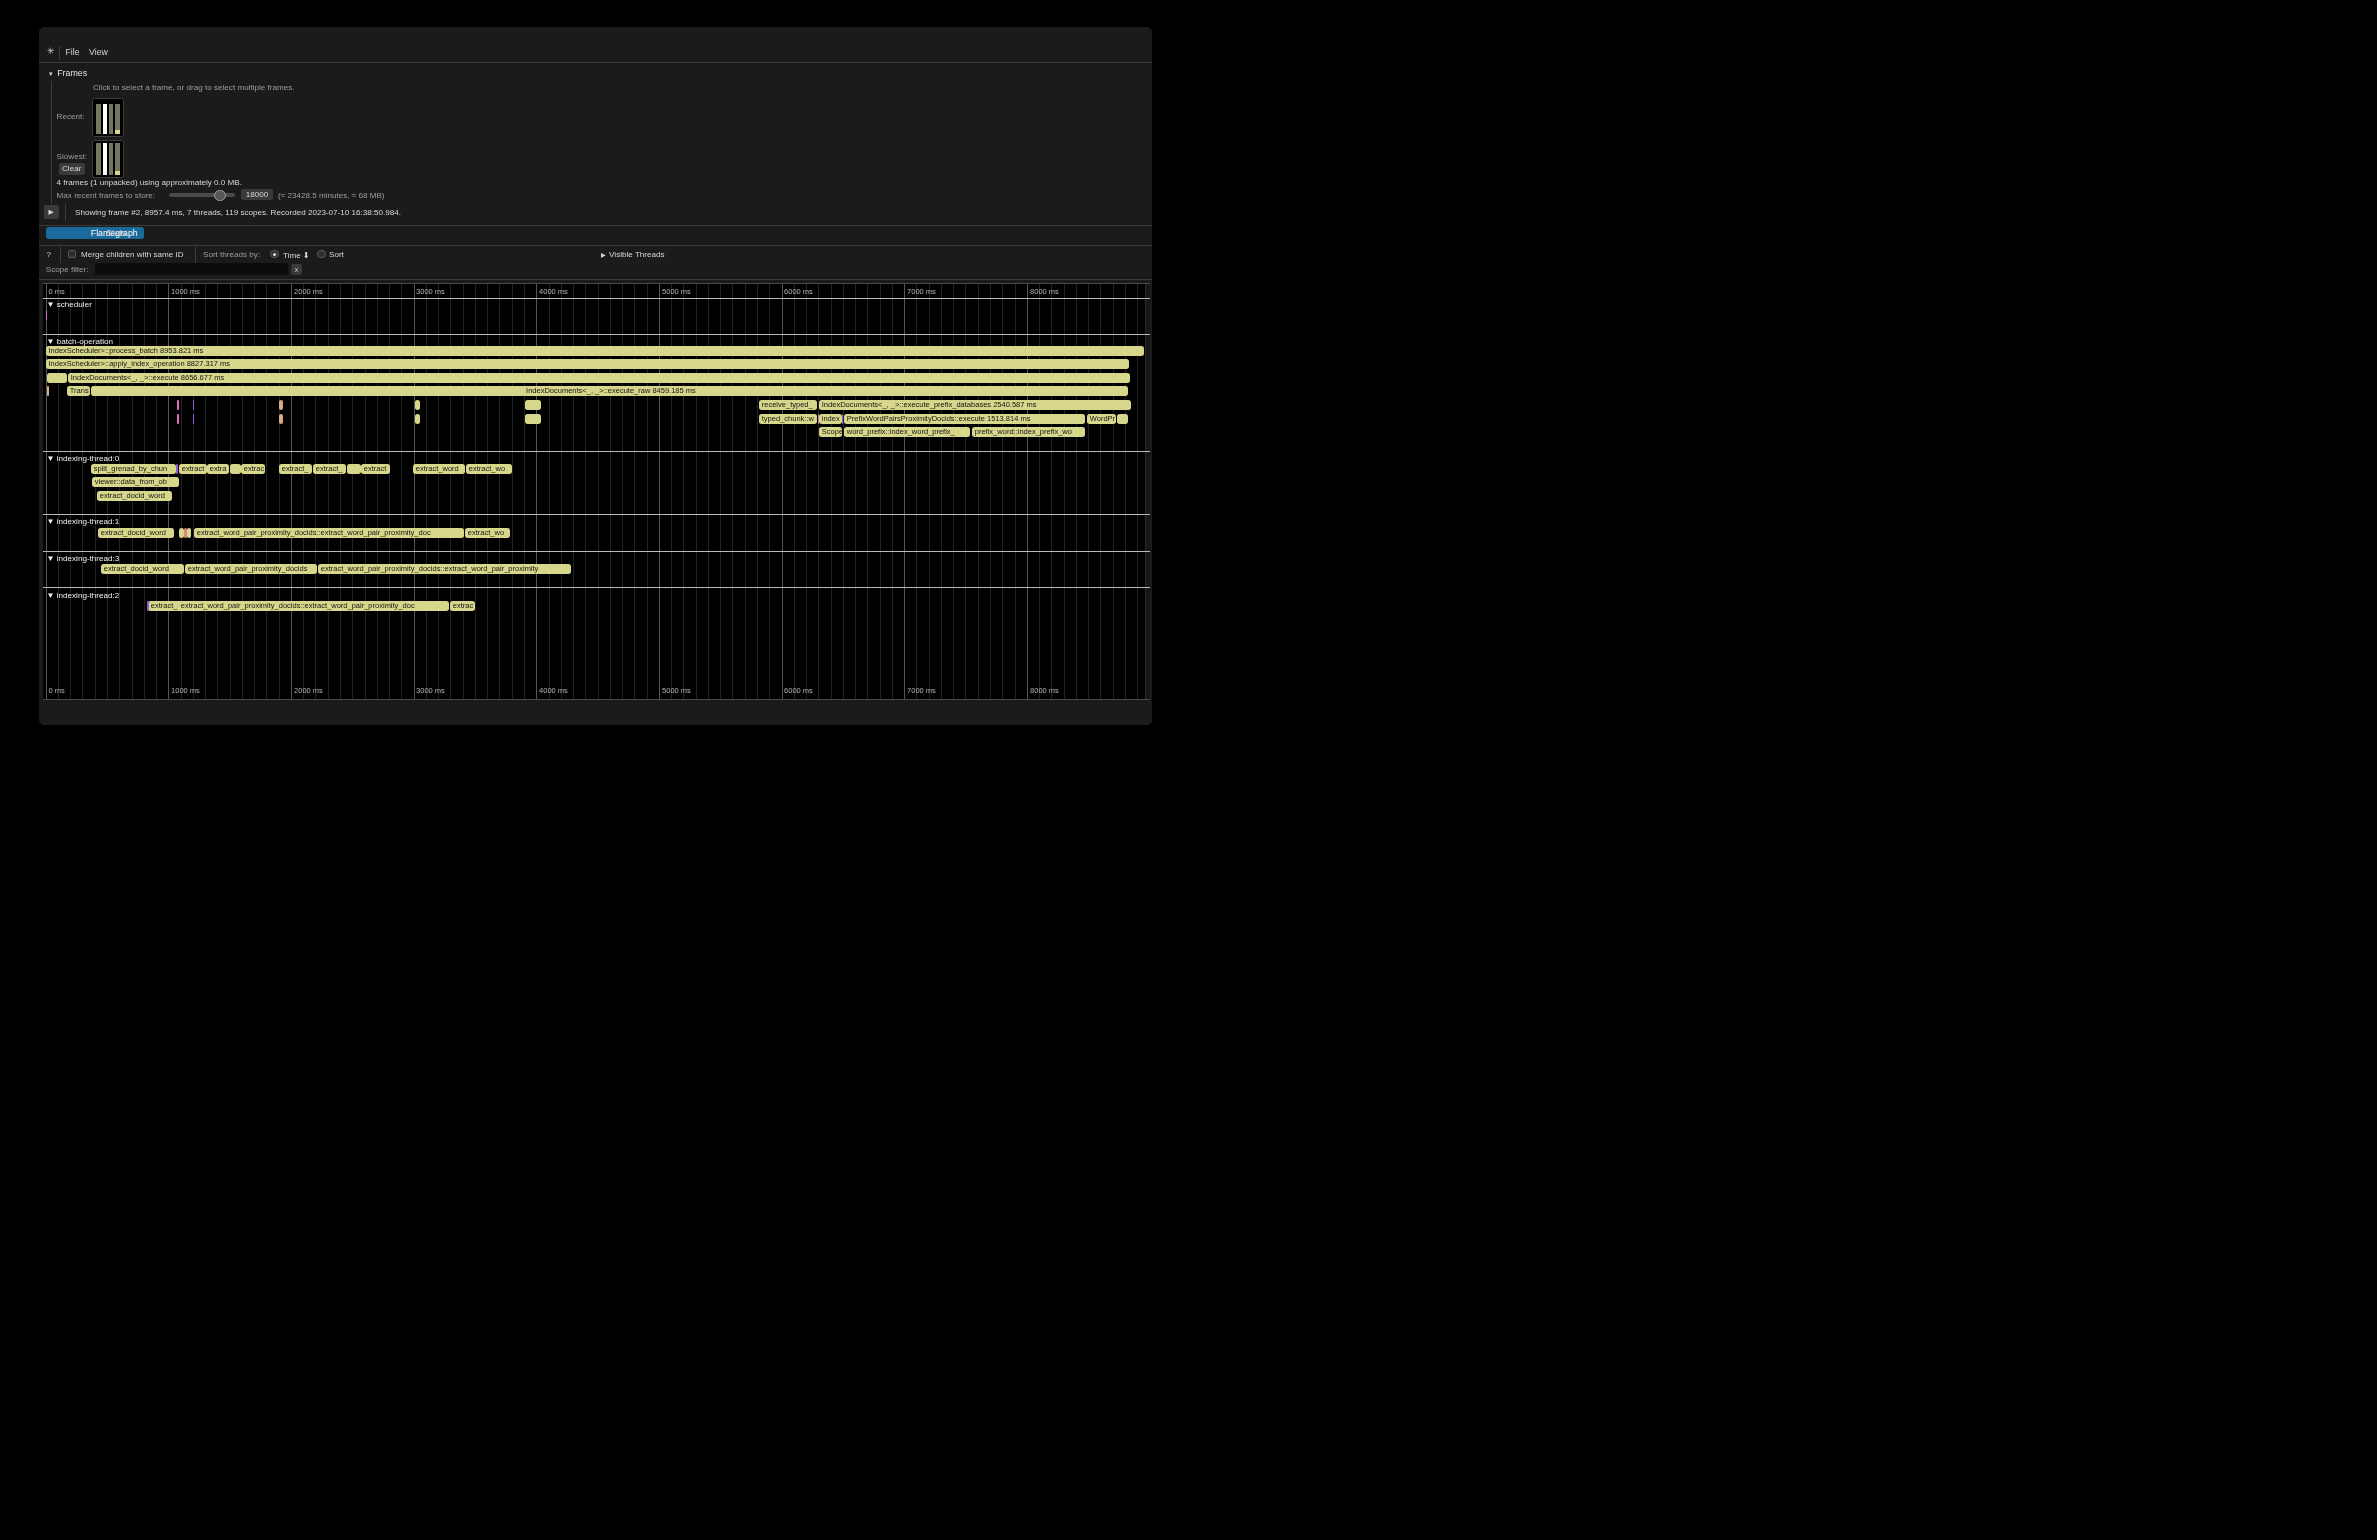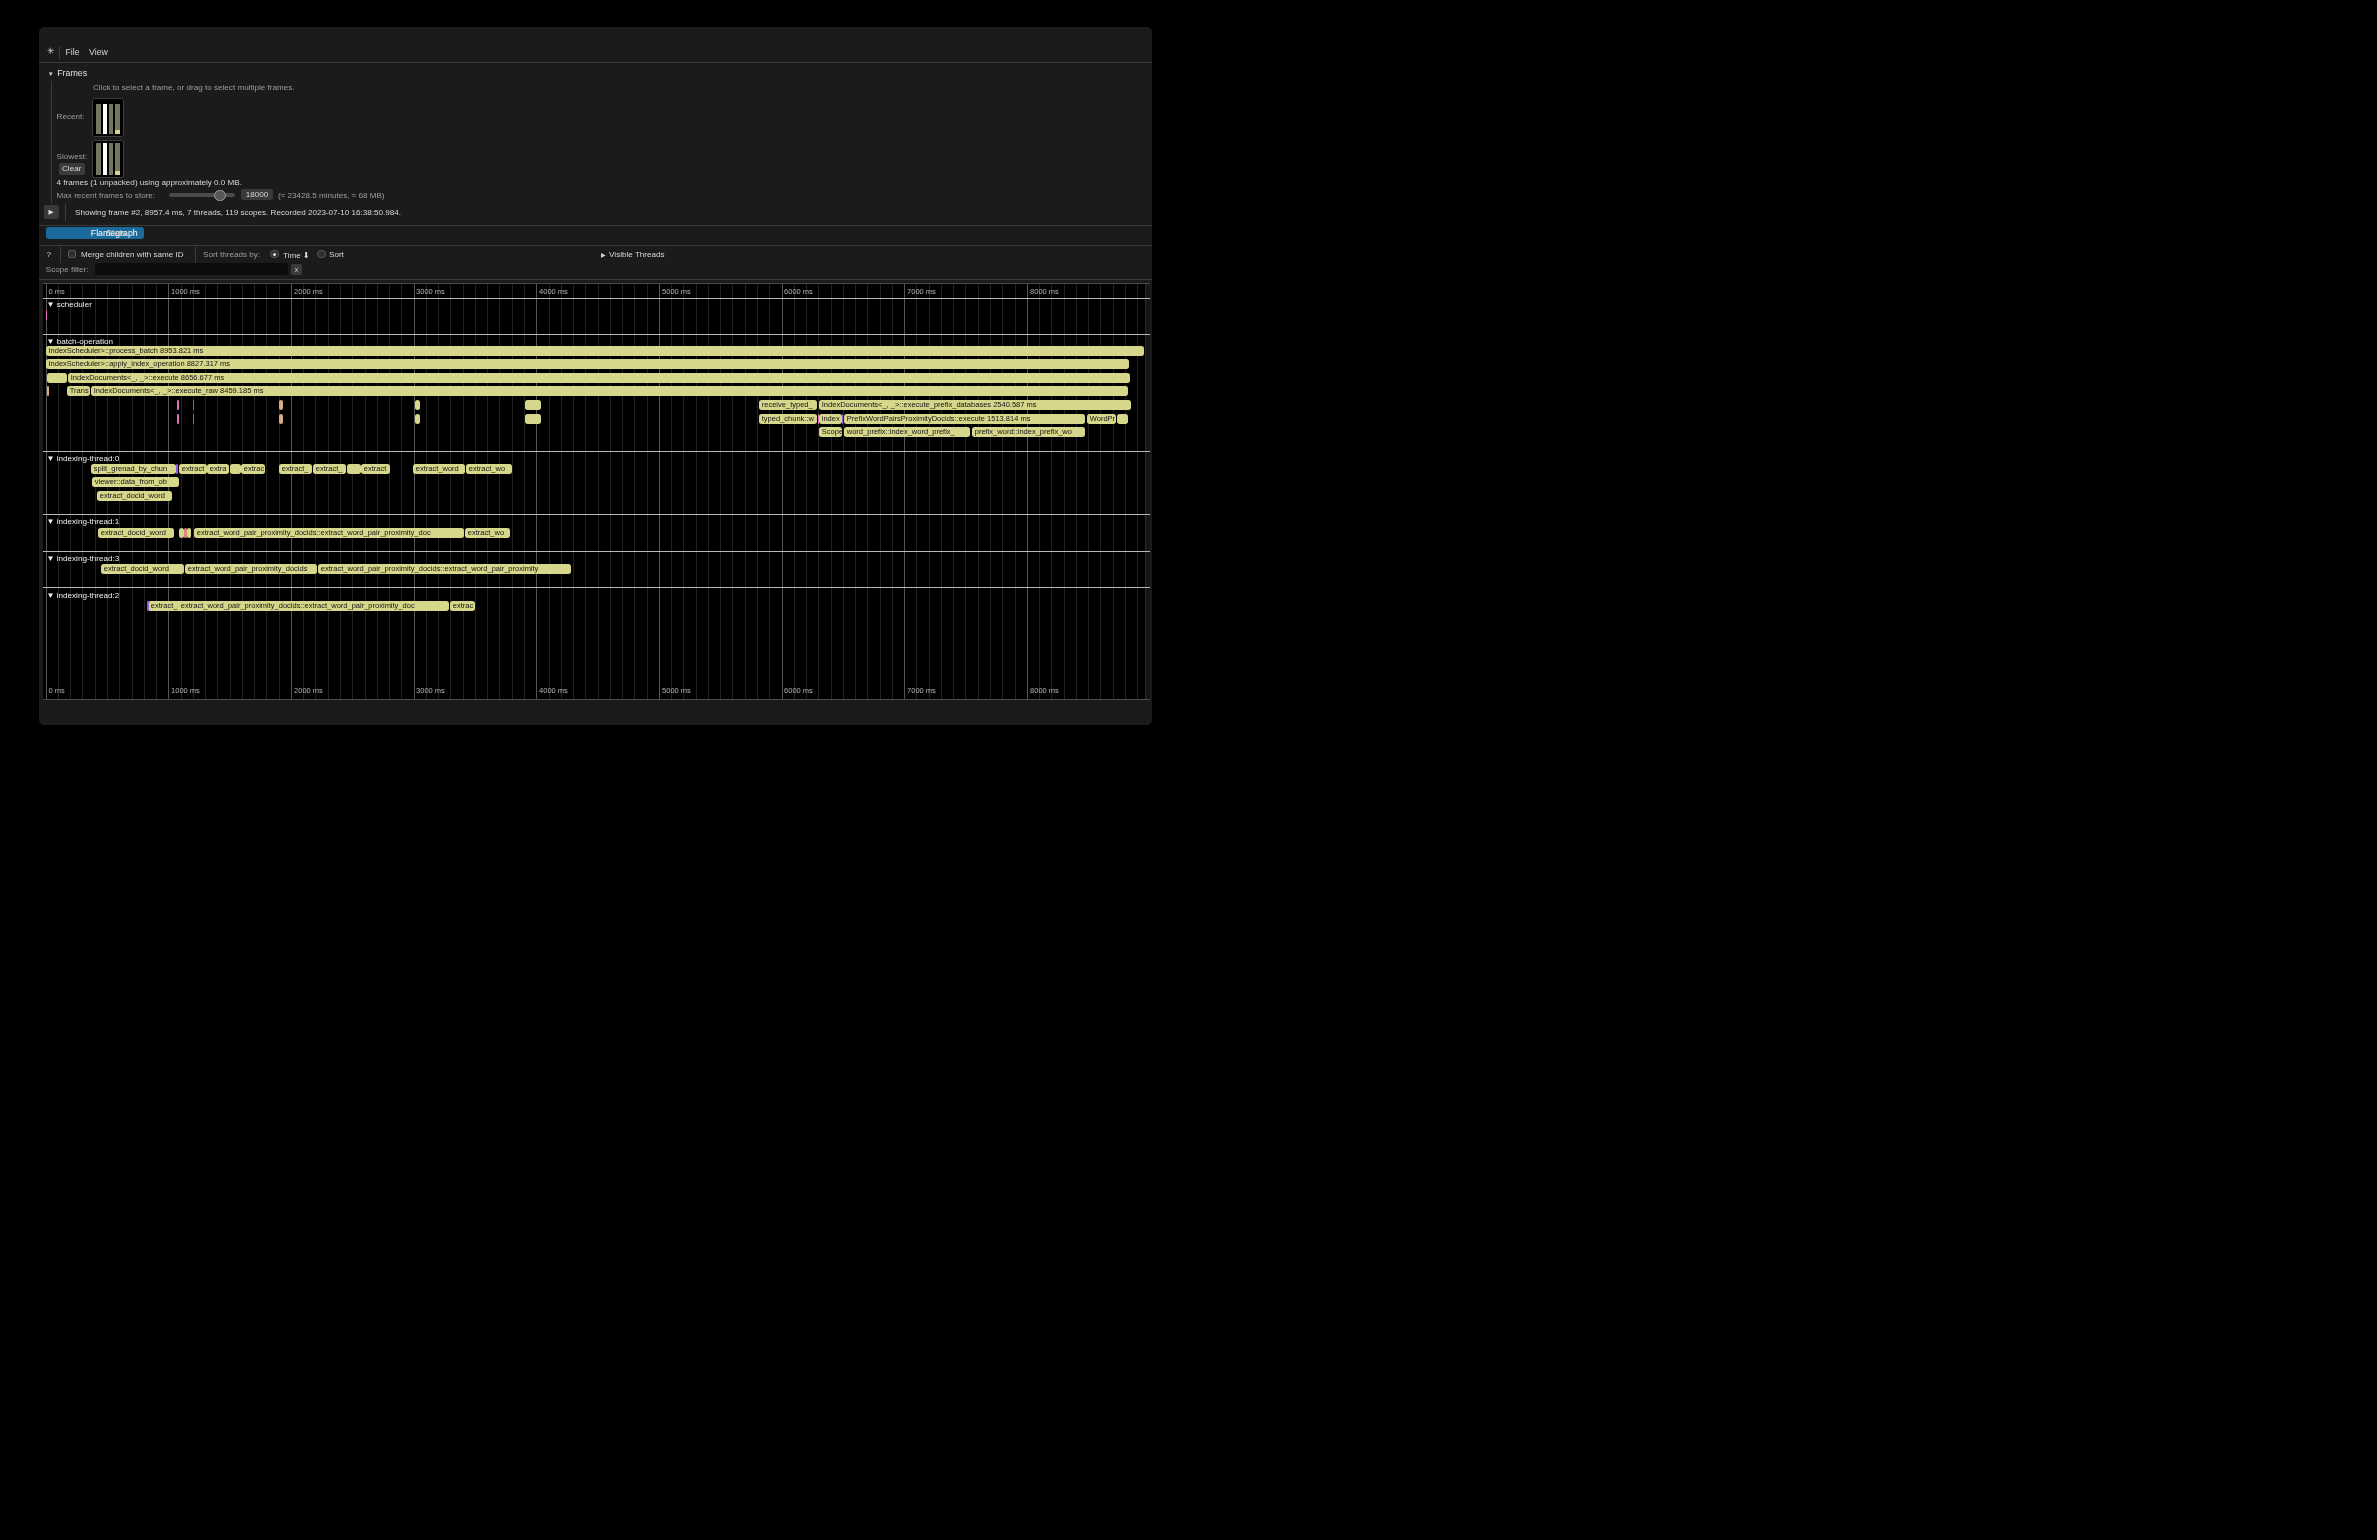--- a/index.html
+++ b/index.html
@@ -258,21 +258,21 @@
       <div class="thread-header" style="top: 16.3px;">▼ scheduler</div>
       <div class="bar pink" title="" style="left: 2.7px; top: 26px; width: 1.4px;"></div>
       <div class="sep" style="top: 50px;"></div>
       <div class="thread-header" style="top: 53px;">▼ batch-operation</div>
       <div class="bar" title="IndexScheduler&gt;::process_batch 8953.821 ms" style="left: 2.7px; top: 62px; width: 1098px;">IndexScheduler&gt;::process_batch 8953.821 ms</div>
       <div class="bar" title="IndexScheduler&gt;::apply_index_operation 8827.317 ms" style="left: 2.7px; top: 75px; width: 1083px;">IndexScheduler&gt;::apply_index_operation 8827.317 ms</div>
       <div class="bar" title="" style="left: 3.5px; top: 89px; width: 20.4px;"></div>
       <div class="bar" title="IndexDocuments&lt;_, _&gt;::execute 8656.677 ms" style="left: 25px; top: 89px; width: 1062px;">IndexDocuments&lt;_, _&gt;::execute 8656.677 ms</div>
       <div class="bar tan" title="" style="left: 3.5px; top: 102px; width: 2.1px;"></div>
       <div class="bar" title="Trans" style="left: 24px; top: 102px; width: 23px;">Trans</div>
-      <div class="bar" title="IndexDocuments&lt;_, _&gt;::execute_raw 8459.185 ms" style="left: 48px; top: 102px; width: 1037px;">IndexDocuments&lt;_, _&gt;::execute_raw 8459.185 ms</div>
+      <div class="bar" title="IndexDocuments&lt;_, _&gt;::execute_raw 8459.185 ms" style="left: 48px; top: 102px; width: 1037px; text-align: center;">IndexDocuments&lt;_, _&gt;::execute_raw 8459.185 ms</div>
       <div class="bar pink" title="" style="left: 134px; top: 116px; width: 2.3px;"></div>
       <div class="bar purple" title="" style="left: 150px; top: 116px; width: 1.4px;"></div>
       <div class="bar tan" title="" style="left: 236px; top: 116px; width: 3.5px;"></div>
       <div class="bar" title="" style="left: 372px; top: 116px; width: 4.7px;"></div>
       <div class="bar" title="" style="left: 482px; top: 116px; width: 16.3px;"></div>
       <div class="bar" title="receive_typed_" style="left: 716px; top: 116px; width: 58px;">receive_typed_</div>
       <div class="bar" title="IndexDocuments&lt;_, _&gt;::execute_prefix_databases 2540.587 ms" style="left: 776px; top: 116px; width: 312px;">IndexDocuments&lt;_, _&gt;::execute_prefix_databases 2540.587 ms</div>
       <div class="bar pink" title="" style="left: 134px; top: 130px; width: 2.3px;"></div>
       <div class="bar purple" title="" style="left: 150px; top: 130px; width: 1.4px;"></div>
       <div class="bar tan" title="" style="left: 236px; top: 130px; width: 3.5px;"></div>

